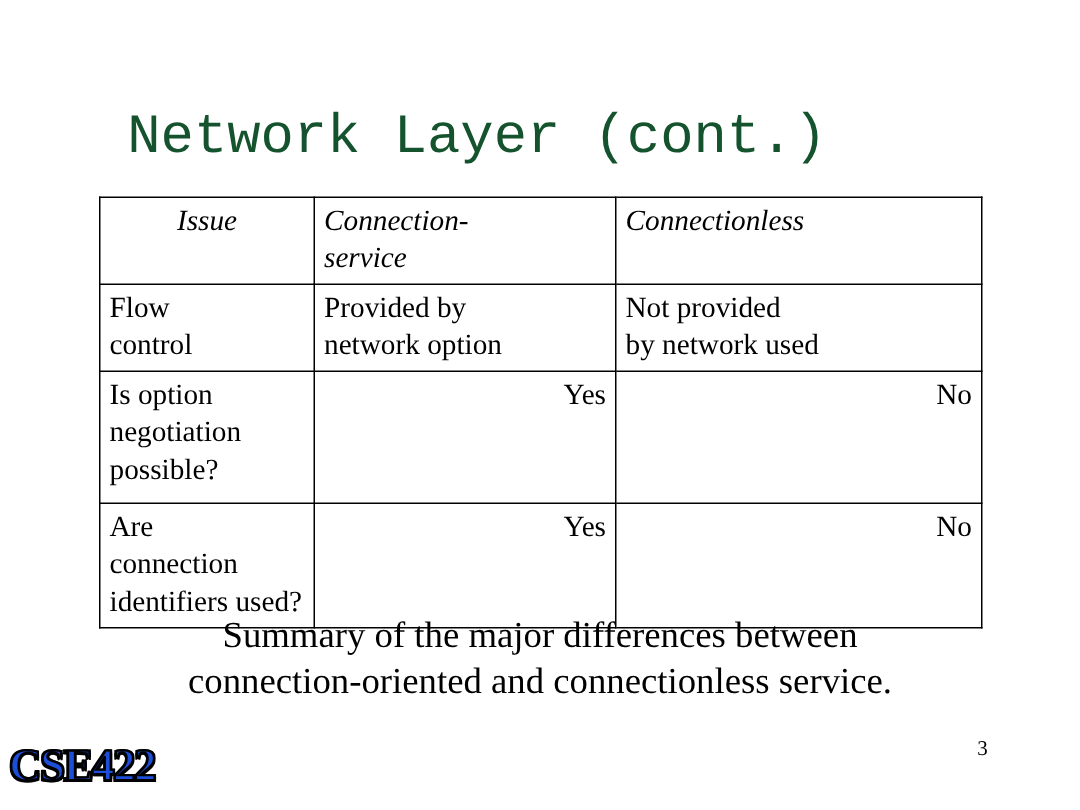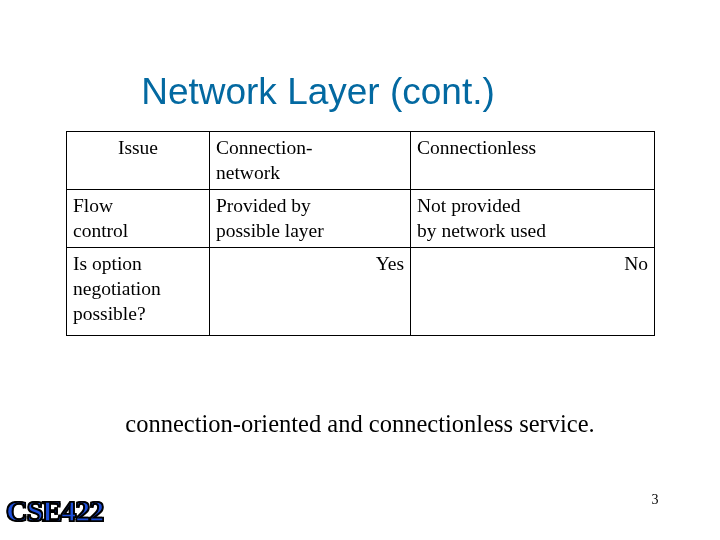--- a/index.html
+++ b/index.html
@@ -22,26 +22,26 @@
     width: 720px;
     height: 540px;
   }
 
   #slide-title {
     position: absolute;
     left: 0;
     top: 70px;
     width: 636px;
     text-align: center;
-    font-family: Liberation Sans, sans-serif;
+    font-family: Liberation Mono, monospace;
     font-size: 37px;
     line-height: 44px;
     font-weight: normal;
     letter-spacing: 0px;
-    color: #0369a1;
+    color: #14532d;
   }
 
   #table-wrap {
     position: absolute;
     left: 66px;
     top: 131px;
     width: 588px;
   }
 
   table.cmp {
@@ -58,21 +58,21 @@
     line-height: 25px;
     color: #000000;
   }
 
   
   col.c1 { width: 143px; }
   col.c2 { width: 201px; }
   col.c3 { width: 244px; }
 
   
-  tr.r-head td { height: 44px; }
+  tr.r-head td { height: 44px; font-style: italic; }
   tr.r-flow td { height: 49px; }
   tr.r-opt  td { height: 80px; margin-top: 40px; }
   tr.r-ids  td { height: 70px; }
 
   .c-center { text-align: right; vertical-align: middle; }
   .head-issue { text-align: center; }
   .small-cell {
     font-size: 15.5px;
     line-height: 20px;
     vertical-align: middle;
@@ -131,57 +131,67 @@
           <col class="c2">
           <col class="c3">
       </colgroup>
       <tbody>
         <tr class="r-head">
           <td class="head-issue">
             <span>Issue</span>
           </td>
           <td>
             <div>Connection-</div>
-            <div>network</div>
+            <div>service</div>
           </td>
           <td>
             <span>Connectionless</span>
           </td>
         </tr>
 
         <tr class="r-flow">
           <td>
             <div>Flow</div>
             <div>control</div>
           </td>
           <td>
             <div>Provided by</div>
-            <div>possible layer</div>
+            <div>network option</div>
           </td>
           <td>
             <div>Not provided</div>
             <div>by network used</div>
           </td>
         </tr>
 
         <tr class="r-opt">
           <td>
             <div>Is option</div>
             <div>negotiation</div>
             <div>possible?</div>
           </td>
           <td class="c-center">Yes</td>
           <td class="c-center">No</td>
         </tr>
 
+        <tr class="r-ids">
+          <td class="small-cell">
+            <div>Are</div>
+            <div>connection</div>
+            <div>identifiers used?</div>
+          </td>
+          <td class="c-center">Yes</td>
+          <td class="c-center">No</td>
+        </tr>
       </tbody>
     </table>
   </div>
 
   <div id="summary">
+    <div>Summary of the major differences between</div>
     <div>connection-oriented and connectionless service.</div>
   </div>
 
   <div id="page-number">3</div>
 
   <div id="logo">CSE422</div>
 
 </div>
 
 </body></html>

